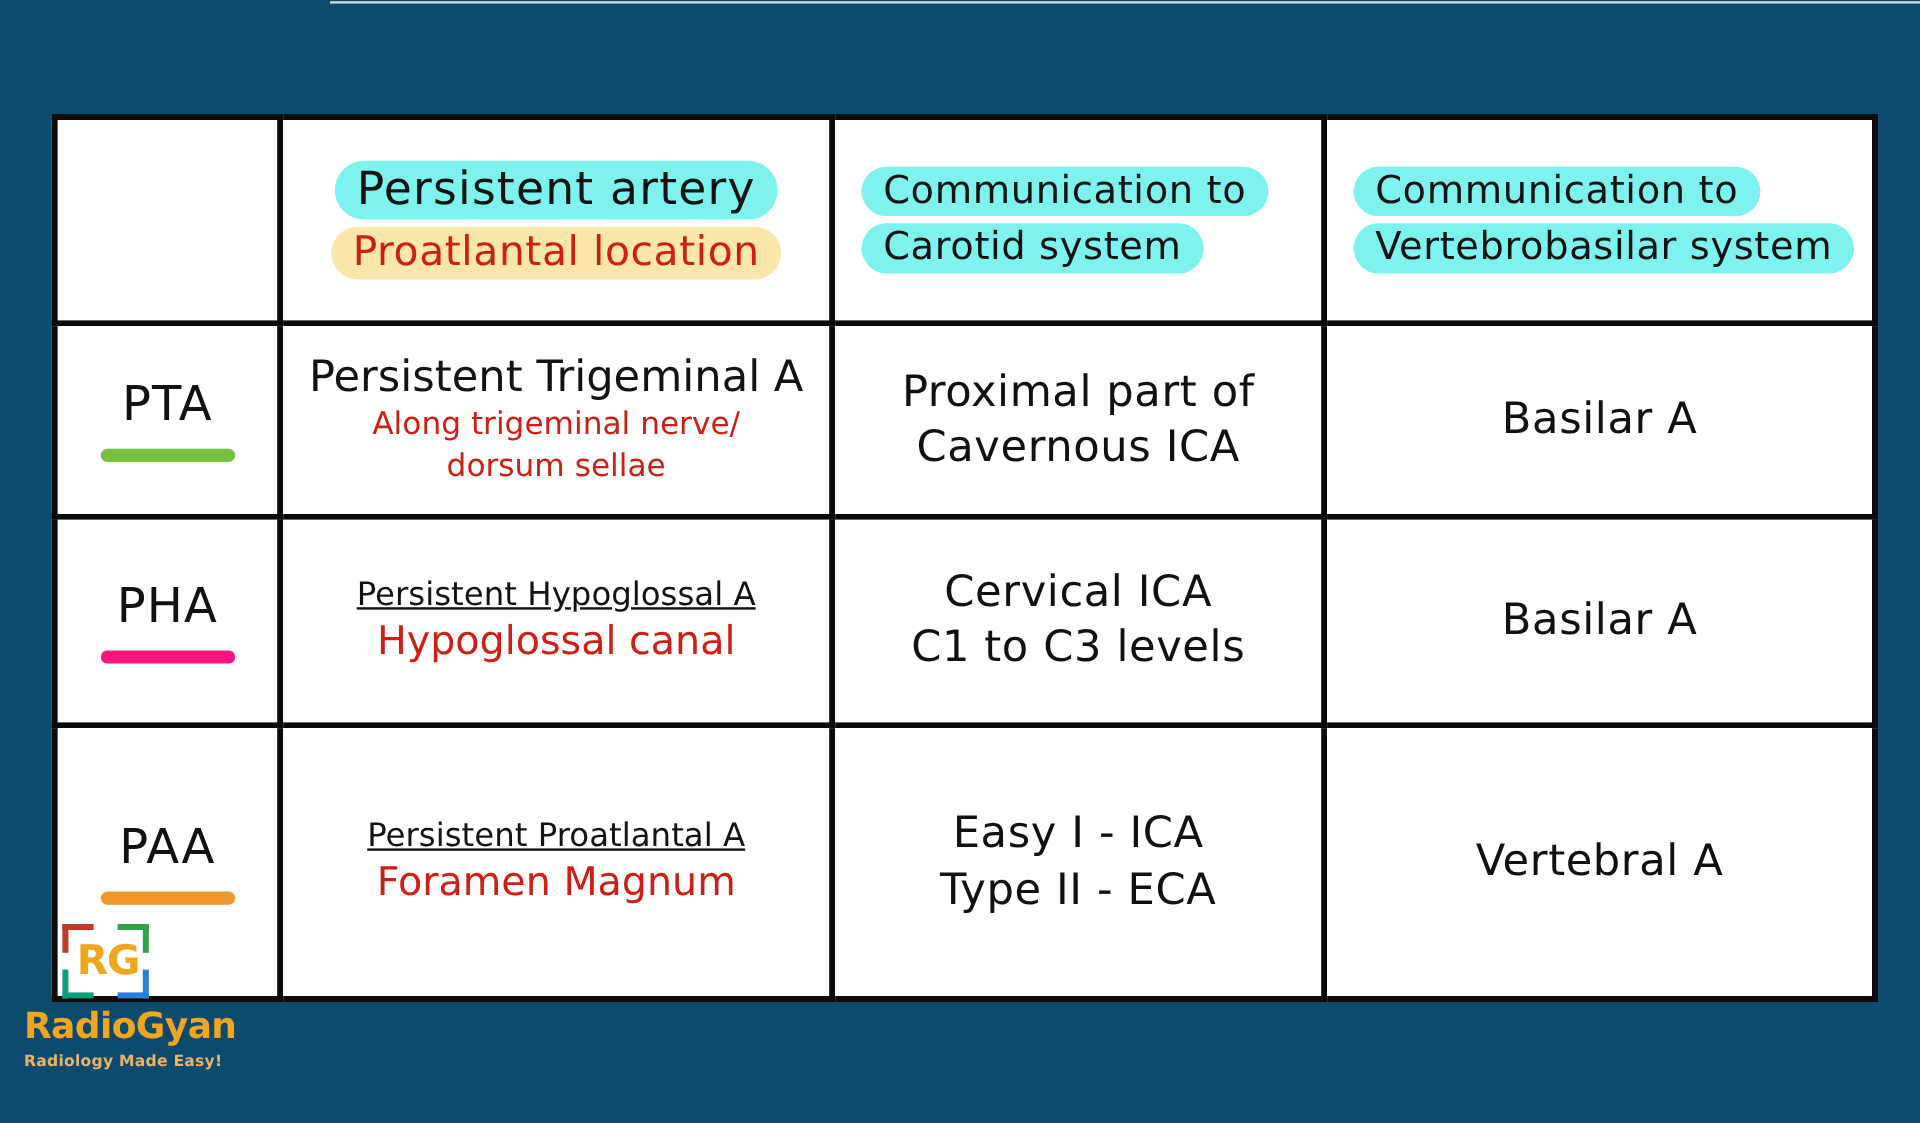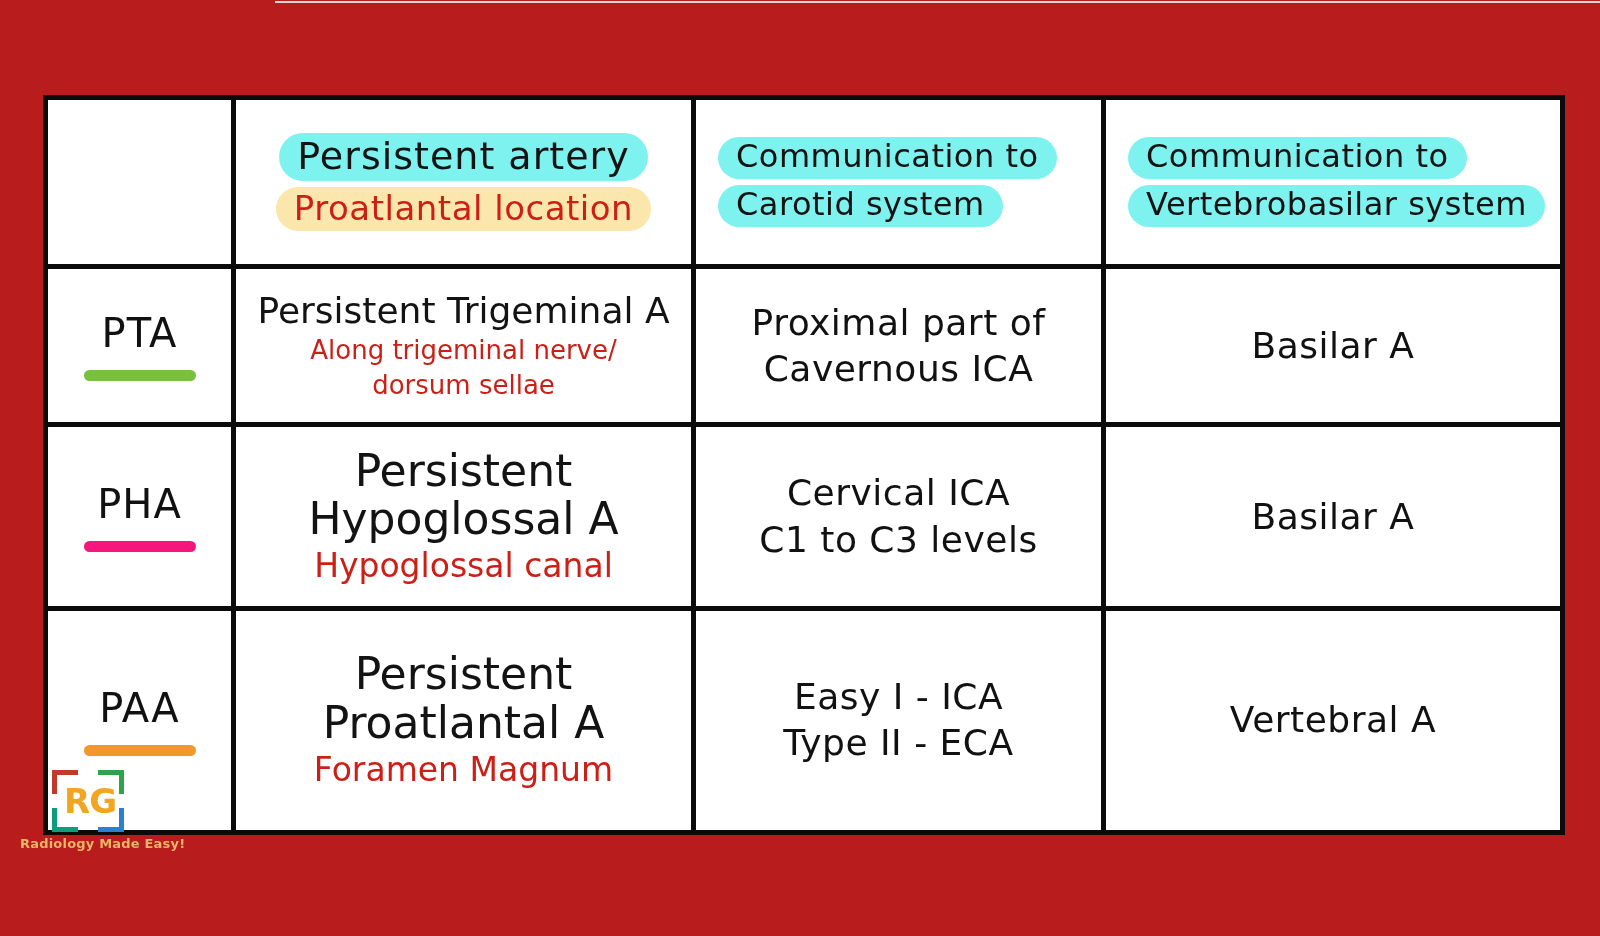--- a/index.html
+++ b/index.html
@@ -5,21 +5,21 @@
   * { margin:0; padding:0; box-sizing:border-box; }
   html,body {
     width:1600px; height:936px;
     background:#ffffff;
     font-family:"DejaVu Sans", sans-serif;
     overflow:hidden;
   }
   #page {
     position:relative;
     width:1600px; height:936px;
-    background:#b91c1c;
+    background:#0c4a6e;
   }
 
   
   .top-scan-line{
     position:absolute; left:275px; top:1px;
     width:1325px; height:2px;
     background:#d6d6d6;
   }
 
   
@@ -117,21 +117,21 @@
   }
 
   
   .art-name{
     font-family:"DejaVu Sans", sans-serif;
     color:#131313;
     line-height:1.1;
     text-align:center;
   }
   .art-name.sz-lg { font-size:36px; }
-  .art-name.sz-md { font-size:44px; }
+  .art-name.sz-md { font-size:27px;text-decoration:underline; }
   .art-loc{
     font-family:"DejaVu Sans", sans-serif;
     color:#cc1f16;
     line-height:1.18;
     margin-top:4px;
   }
   .art-loc.sz-sm { font-size:26px; }
   .art-loc.sz-lg { font-size:34px; }
   .art-loc.sz-md { font-size:33px; }
 
@@ -303,16 +303,17 @@
       <span class="corner tl"></span>
       <span class="corner tl2"></span>
       <span class="corner tr"></span>
       <span class="corner tr2"></span>
       <span class="corner bl"></span>
       <span class="corner bl2"></span>
       <span class="corner br"></span>
       <span class="corner br2"></span>
       <span class="logo-rg">RG</span>
     </div>
+    <div class="logo-name">RadioGyan</div>
     <div class="logo-tag">Radiology Made Easy!</div>
   </div>
 
 </div>
 
 </body></html>

